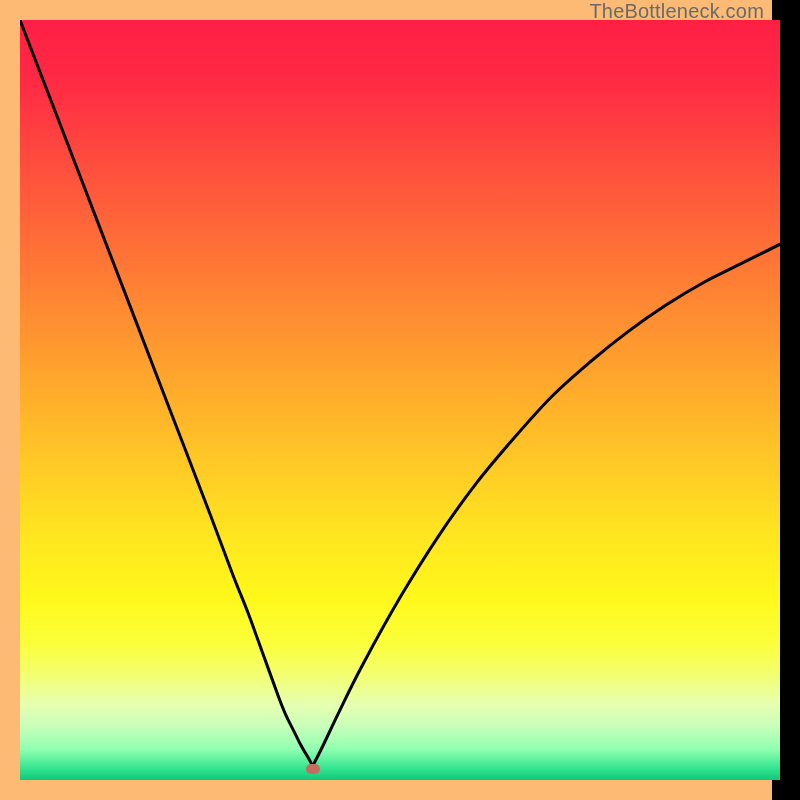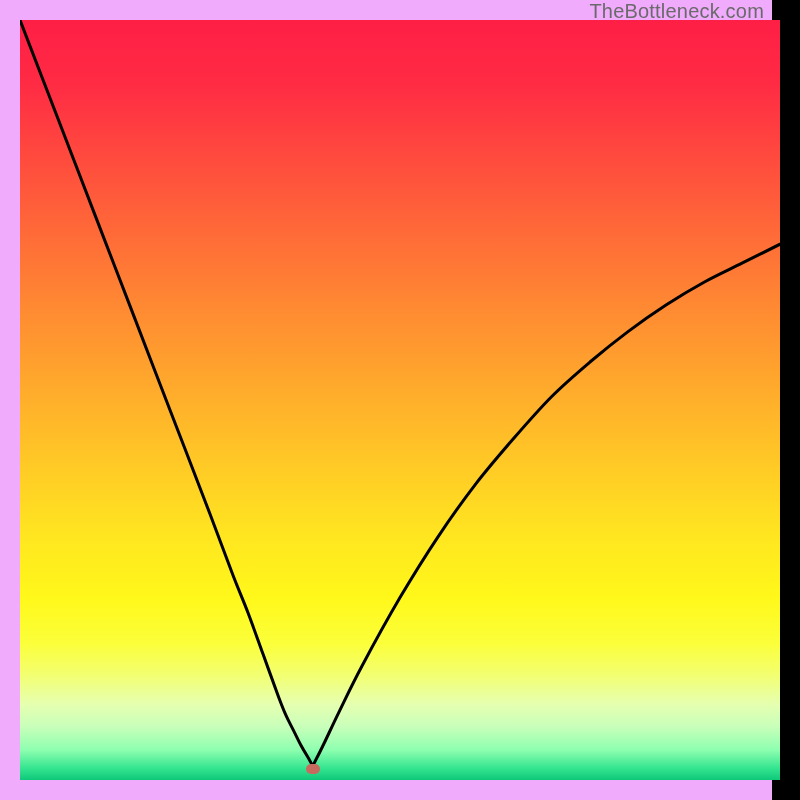--- a/index.html
+++ b/index.html
@@ -10,21 +10,21 @@
     background: #000;
     font-family: Arial, Helvetica, sans-serif;
     overflow: hidden;
   }
   .frame {
     position: absolute;
     top: 0;
     left: 0;
     width: 772px;
     height: 800px;
-    background: #f0abfc;
+    background: #fdba74;
   }
   .plot {
     position: absolute;
     top: 20px;
     left: 20px;
     width: 760px;
     height: 760px;
     overflow: hidden;
   }
   .gradient {

